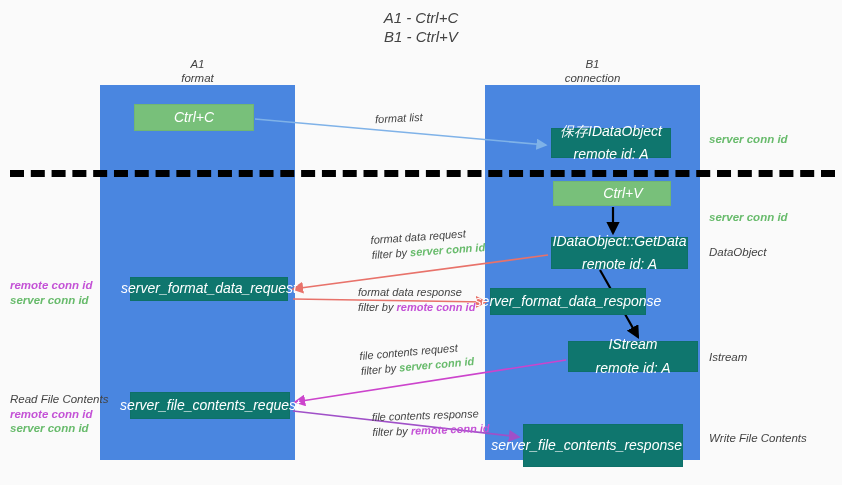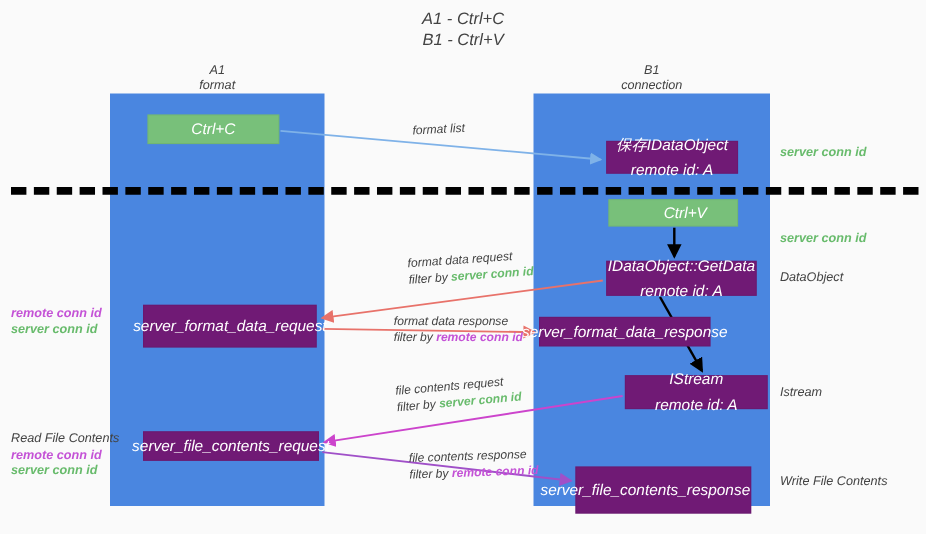--- a/index.html
+++ b/index.html
@@ -80,28 +80,28 @@
     flex-direction: column;
     align-items: center;
     justify-content: center;
     color: #ffffff;
     font-size: 14px;
     line-height: 13.5px;
     text-align: center;
     border: 1px solid rgba(0,0,0,0.05);
   }
   .node.green { background: #78c07a; }
-  .node.orange { background: #701a75; gap: 10px; }
+  .node.orange { background: #0f766e; gap: 10px; }
   .node .l2 { display: block; }
 
   #n-ctrlc   { left: 134px; top: 104px; width: 120px; height: 27px; }
   #n-save    { left: 551px; top: 128px; width: 120px; height: 30px; }
   #n-ctrlv   { left: 553px; top: 181px; width: 118px; height: 25px; padding-left: 22px; }
   #n-getdata { left: 551px; top: 237px; width: 137px; height: 32px; }
-  #n-fdreq   { left: 130px; top: 277px; width: 158px; height: 39px; }
+  #n-fdreq   { left: 130px; top: 277px; width: 158px; height: 24px; }
   #n-fdresp  { left: 490px; top: 288px; width: 156px; height: 27px; }
   #n-istream { left: 568px; top: 341px; width: 130px; height: 31px; }
   #n-fcreq   { left: 130px; top: 392px; width: 160px; height: 27px; }
   #n-fcresp  { left: 523px; top: 424px; width: 160px; height: 43px; align-items: flex-end; }
 
   
   .side-label {
     position: absolute;
     font-size: 11.5px;
     line-height: 14px;

